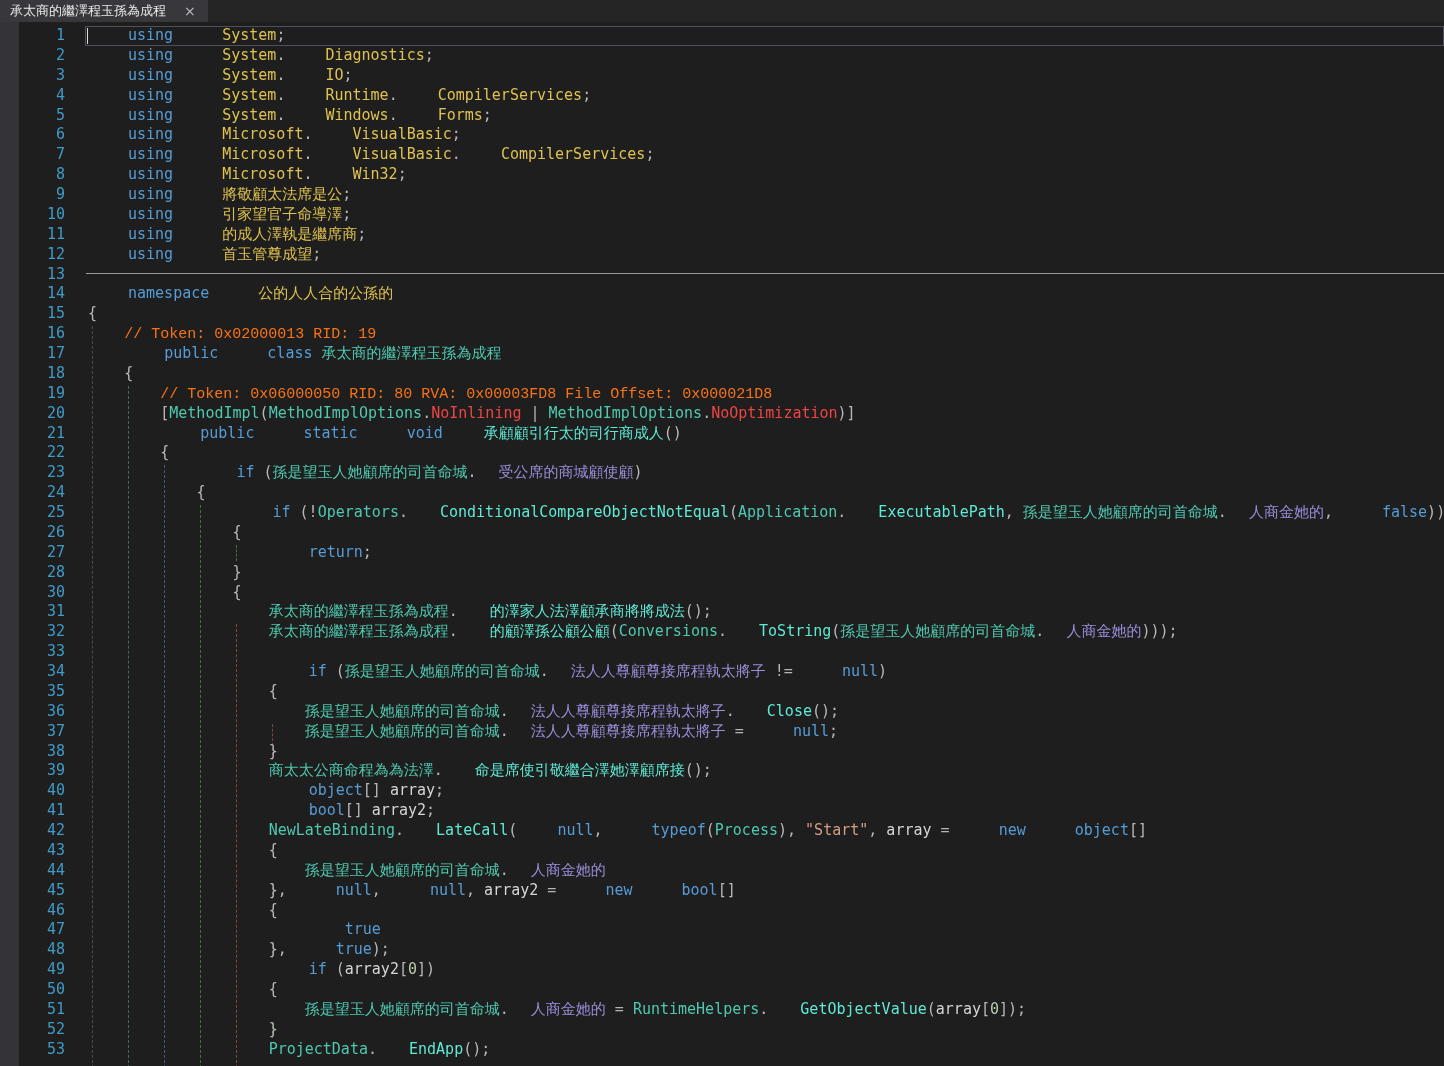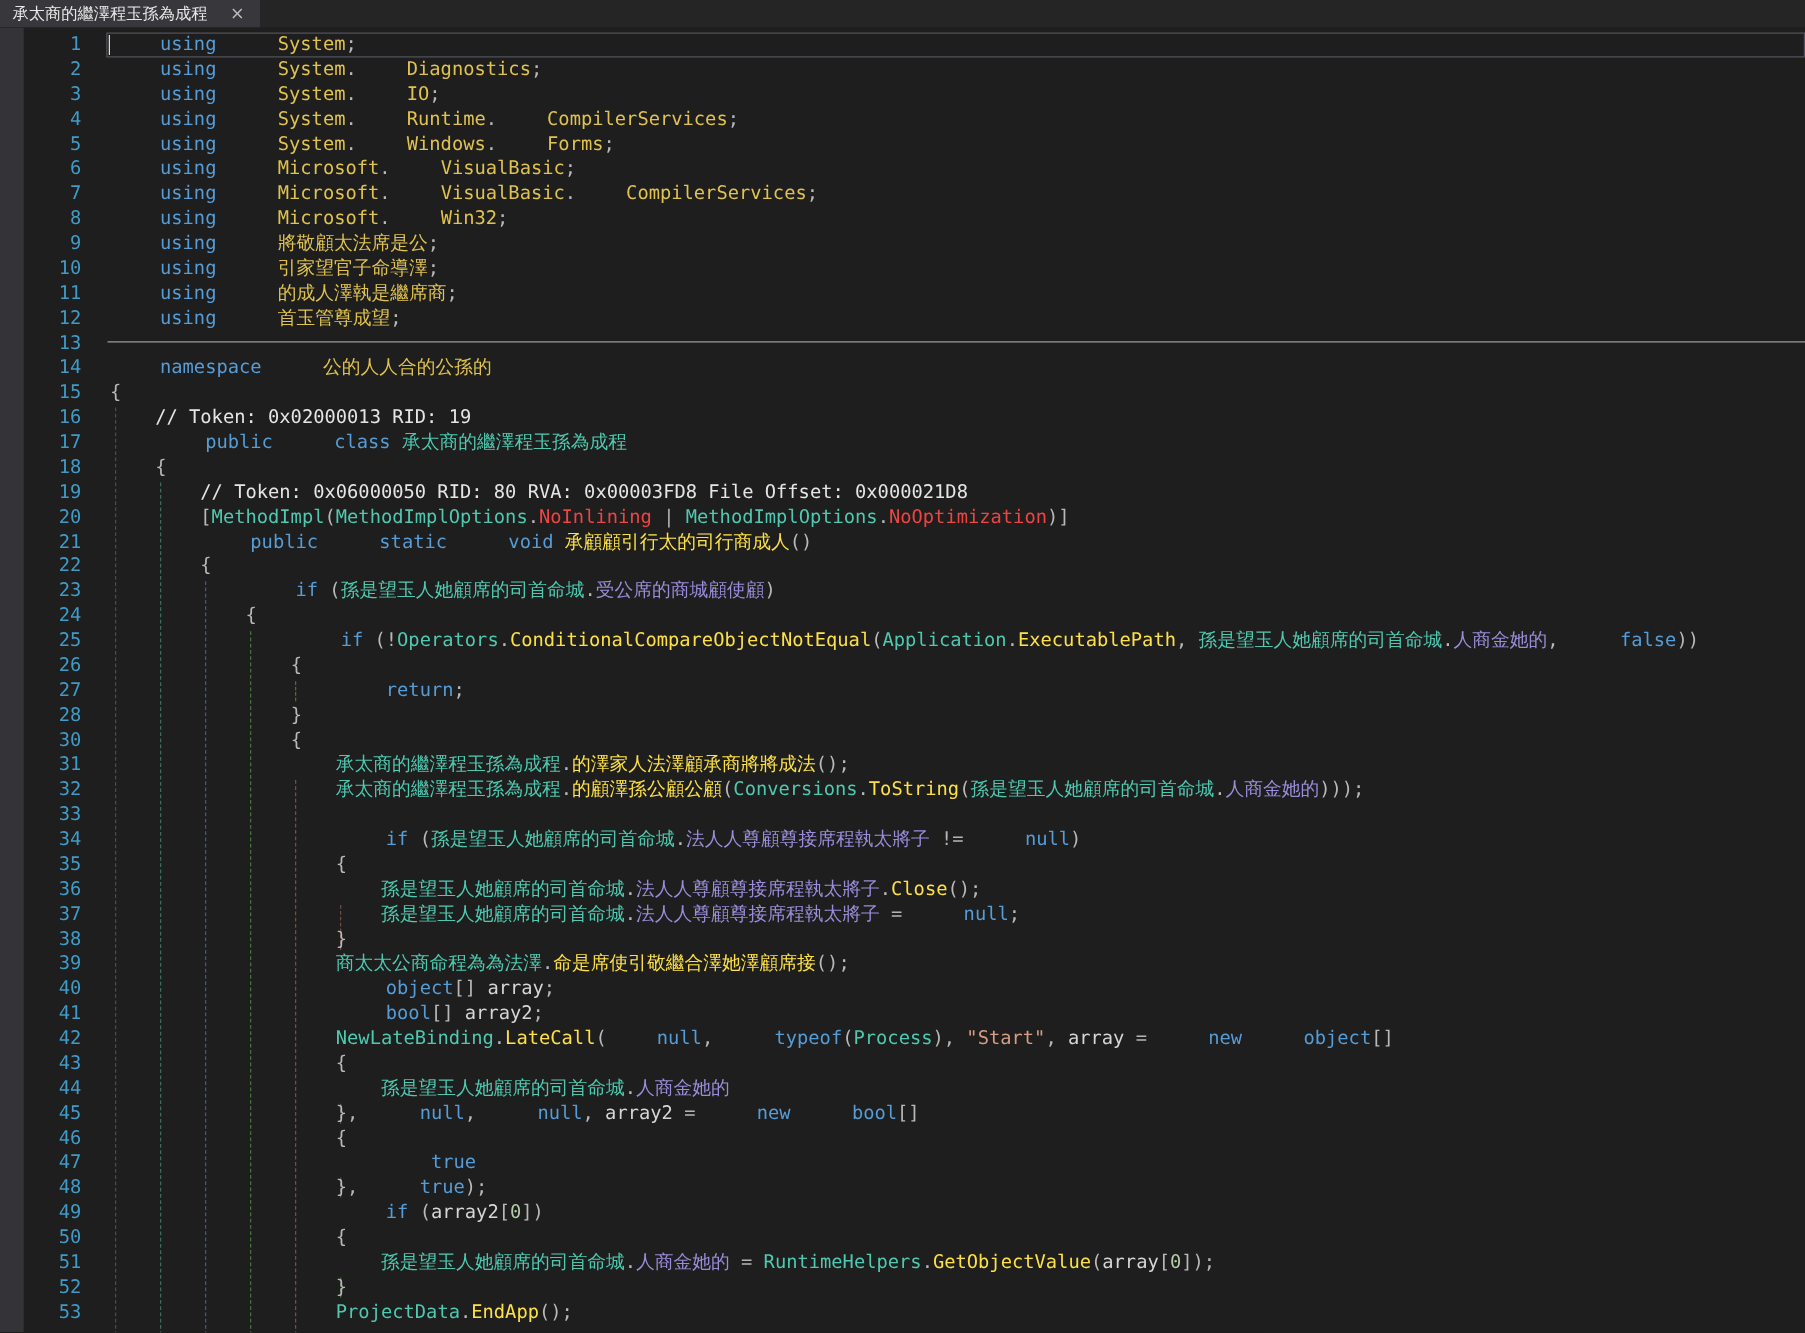--- a/index.html
+++ b/index.html
@@ -19,24 +19,24 @@
                   background:#333338; z-index:1; }
   .code-rows { position:relative; padding-top:4px; z-index:2; }
   .row { display:flex; height:19.88px; white-space:pre; font-size:15px; }
   .ln { width:65px; flex:none; text-align:right; color:#3f9bc8; line-height:19.88px; }
   .code { padding-left:23px; line-height:19.88px; }
 
   
   .k  { color:#569cd6;margin-left:40px; }   
   .ns { color:#dfc24f;margin-left:40px; }   
   .ty { color:#4ec9b0; }   
-  .m  { color:#fde047; }   
-  .f  { color:#9a8cd9; }   
+  .m  { color:#5eead4;margin-left:32px; }   
+  .f  { color:#9a8cd9;margin-left:22px; }   
   .en { color:#ef4444; }   
-  .c  { color:#e5e5e5; }   
+  .c  { color:#f97316;font-family:Liberation Mono, monospace; }   
   .s  { color:#d69d85; }   
   .pl { color:#d6d6d6; }   
   .pu { color:#b8b8b8; }   
   .op { color:#b4b4b4; }   
   .nm { color:#b5cea8; }   
 
   
   .guide { position:absolute; width:0; z-index:1; }
   .current-line { position:absolute; left:85px; right:0; top:4px; height:20px;
                   border:1px solid #50505a; z-index:0; }

